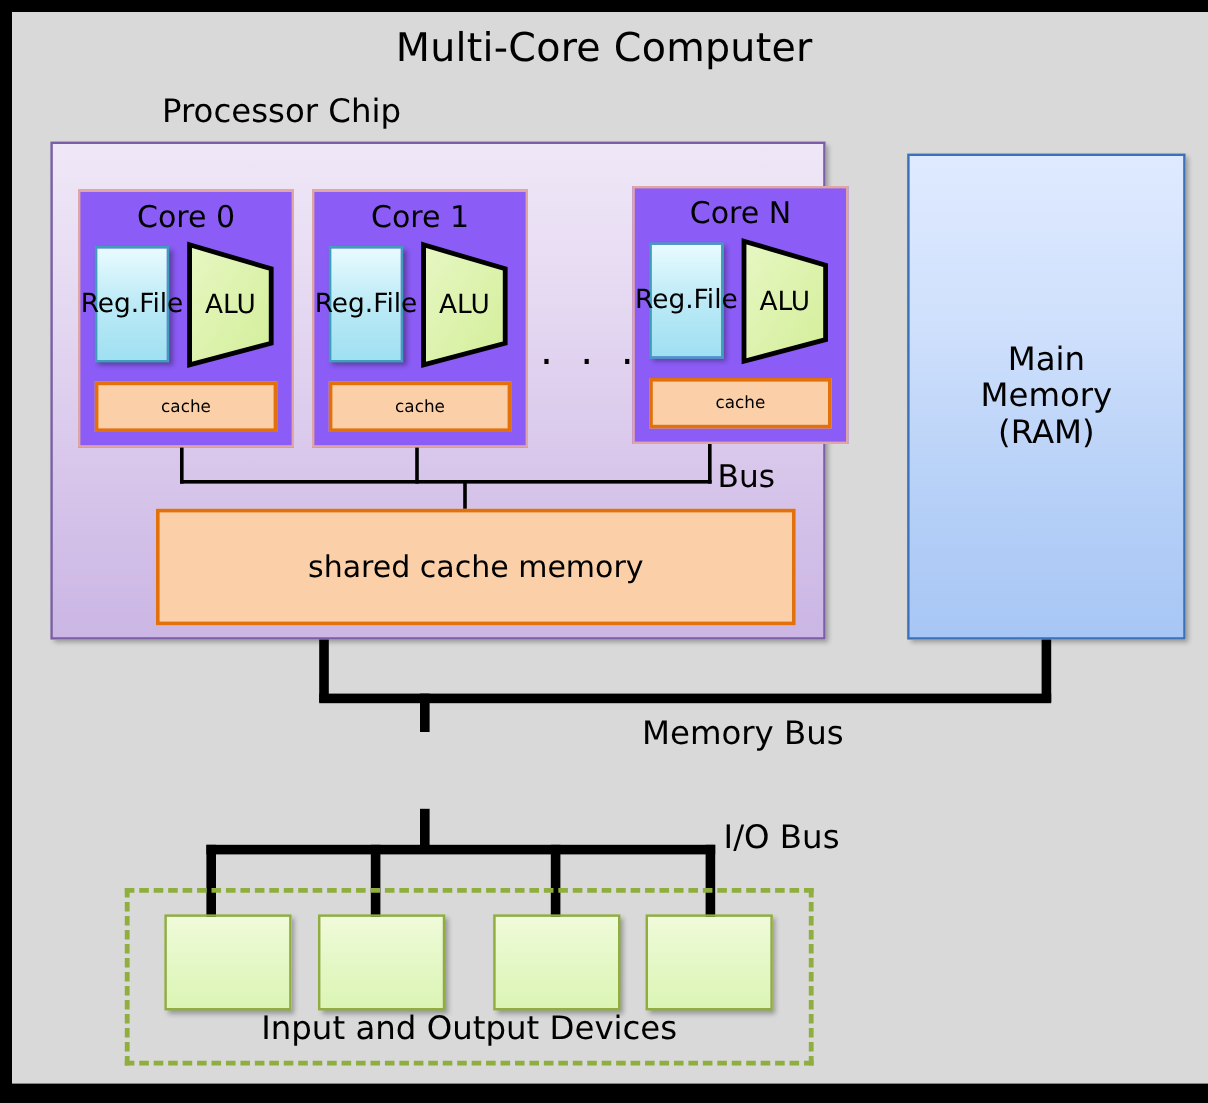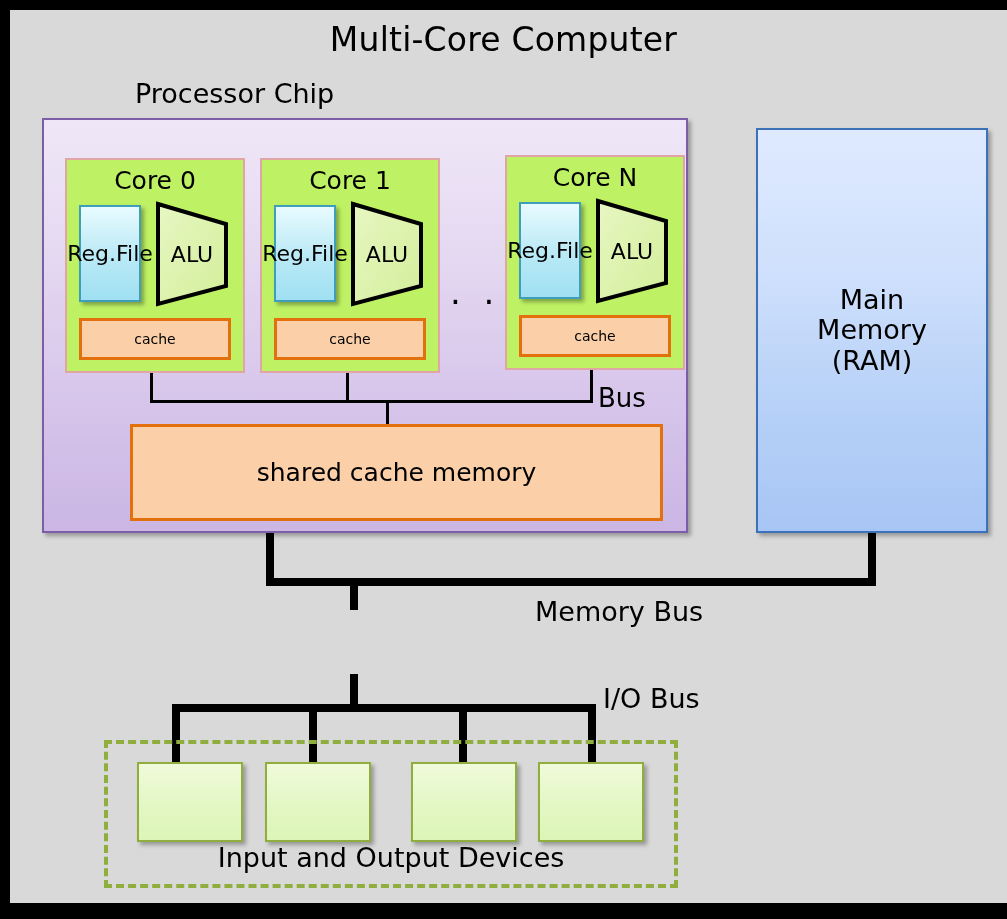--- a/index.html
+++ b/index.html
@@ -46,21 +46,21 @@
     width: 646px; height: 415px;
     border: 2px solid #7b5ea7;
     background: linear-gradient(to bottom, #efe7f7 0%, #e6daf2 30%, #d6c4ea 70%, #cbb6e4 100%);
     box-shadow: 3px 3px 4px rgba(0,0,0,0.30);
     box-sizing: border-box;
   }
 
   
   .core-box {
     border: 2px solid #e0a6a6;
-    background: #bef264;
+    background: #8b5cf6;
     box-sizing: border-box;
   }
   .core-label {
     position: absolute;
     top: 6px; left: 0; width: 100%;
     text-align: center;
     font-size: 25px;
     color: #000;
   }
 
@@ -232,21 +232,21 @@
           </defs>
           <polygon points="2,2 70,22 70,84 2,102" fill="url(#aluGrad1)" stroke="#000" stroke-width="4"></polygon>
         </svg>
         <div class="alu-text">ALU</div>
       </div>
       <div class="cache-box" style="left:12px; top:158px; width:152px;">cache</div>
     </div>
 
     <div id="core-ellipsis" class="abs">. . .</div>
 
-    <div class="core-box abs" style="left:495px; top:145px; width:180px; height:215px;">
+    <div class="core-box abs" style="left:517px; top:145px; width:180px; height:215px;">
       <div class="core-label">Core N</div>
       <div class="regfile" style="left:12px; top:45px;">
         <span>Reg.</span>
         <span>File</span>
       </div>
       <div class="alu-wrap" style="left:89px; top:42px;">
         <svg viewBox="0 0 72 104" preserveAspectRatio="none">
           <defs>
             <linearGradient id="aluGradN" x1="0" y1="0" x2="1" y2="1">
               <stop offset="0%" stop-color="#e7f7c3"></stop>

